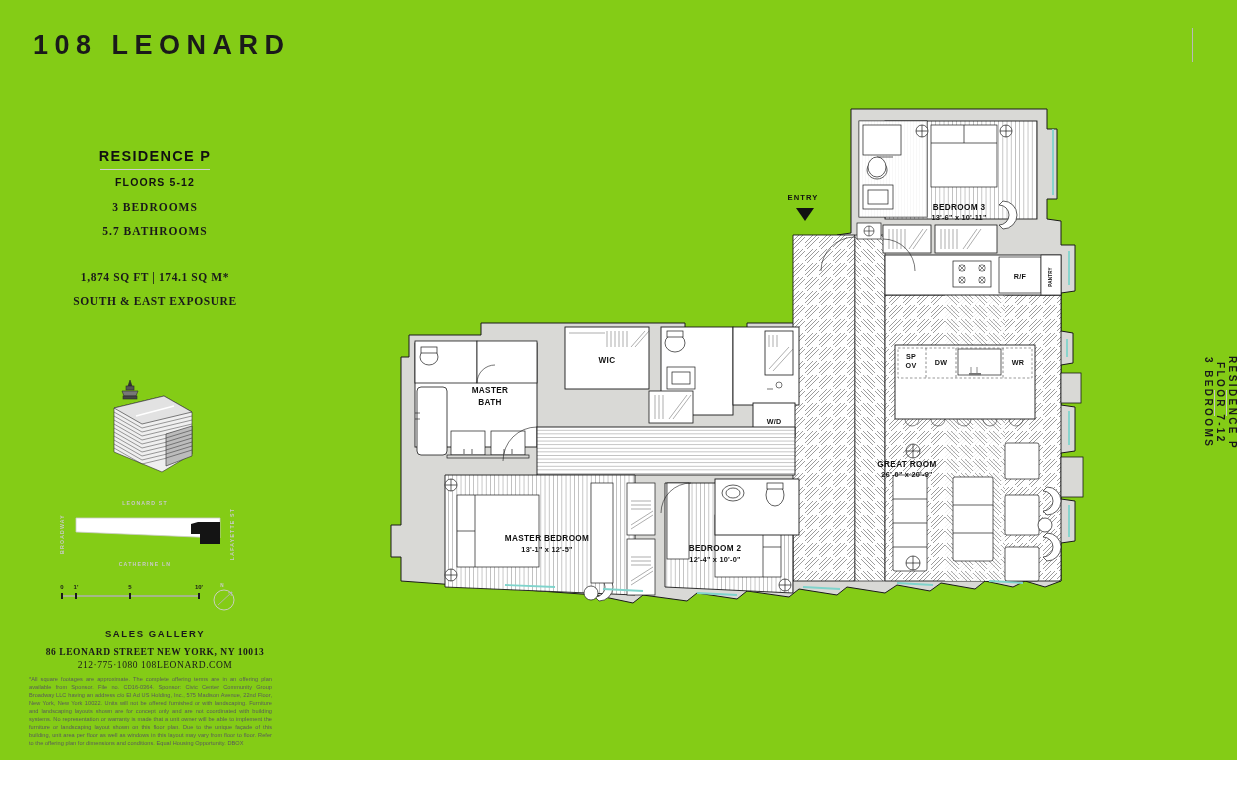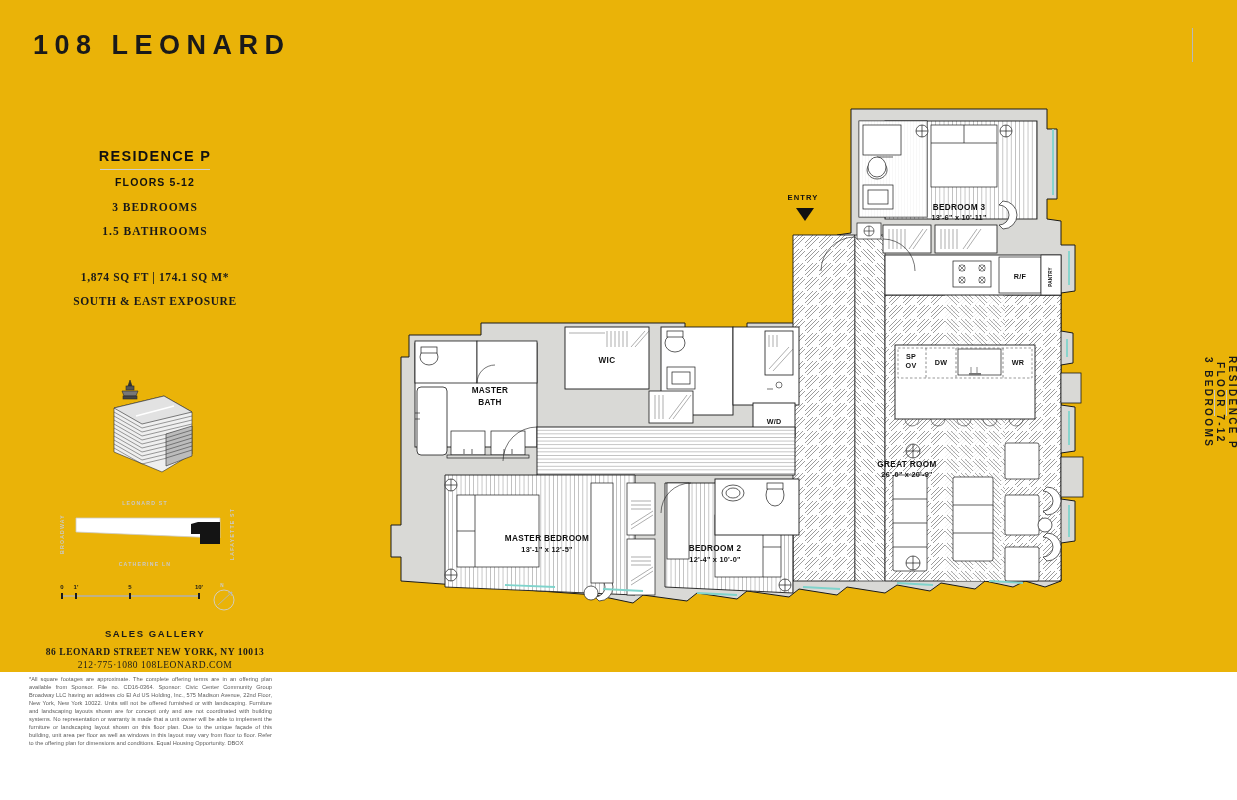--- a/index.html
+++ b/index.html
@@ -5,22 +5,22 @@
   * { box-sizing: border-box; }
   html, body {
     margin: 0; padding: 0;
     width: 1237px; height: 800px;
     background: #ffffff;
     font-family: "Liberation Sans", sans-serif;
     overflow: hidden;
   }
   #page {
     position: relative;
-    width: 1237px; height: 672px;
-    background: #eab308;
+    width: 1237px; height: 760px;
+    background: #84cc16;
   }
 
   
   #brand {
     position: absolute; left: 33px; top: 30px;
     font-family: "Liberation Sans", sans-serif;
     font-size: 27px; font-weight: 700;
     letter-spacing: 6.5px;
     color: #1a1a1a;
     white-space: nowrap;
@@ -135,21 +135,21 @@
 
   <div id="brand">108 LEONARD</div>
 
   <div id="tick-top"></div>
 
   <div id="info">
     <div class="res-title">RESIDENCE P</div>
     <div class="rule"></div>
     <div class="floors">FLOORS 5-12</div>
     <div class="spec">3 BEDROOMS</div>
-    <div class="spec">1.5 BATHROOMS</div>
+    <div class="spec">5.7 BATHROOMS</div>
     <div class="spec area">1,874 SQ FT  |  174.1 SQ M*</div>
     <div class="spec exposure">SOUTH &amp; EAST EXPOSURE</div>
   </div>
 
   <div id="building">
     <svg width="108" height="118" viewBox="0 0 108 118">
       <g stroke="#2b2b2b" fill="none" stroke-width="0.6">
 
         <path d="M32 18 L34 12 L36 18 Z" fill="#333"></path>
         <rect x="30" y="18" width="8" height="4" fill="#555"></rect>

